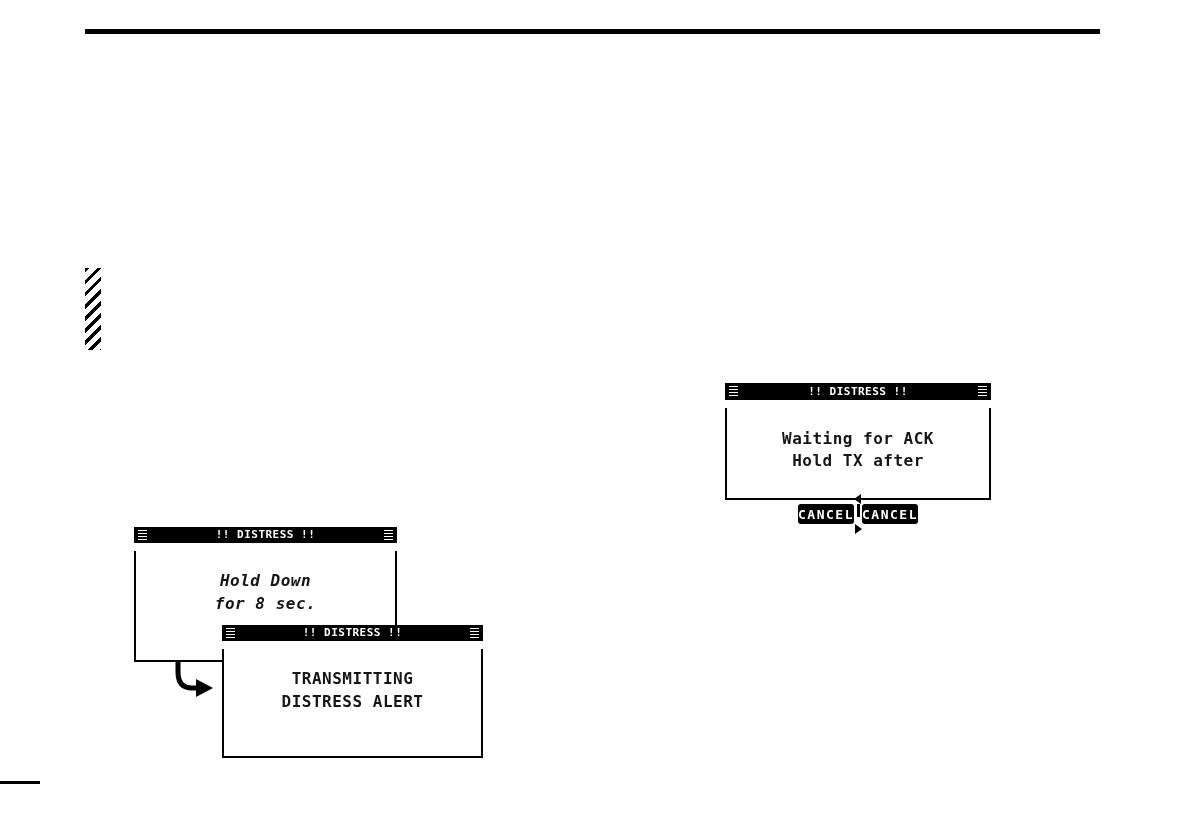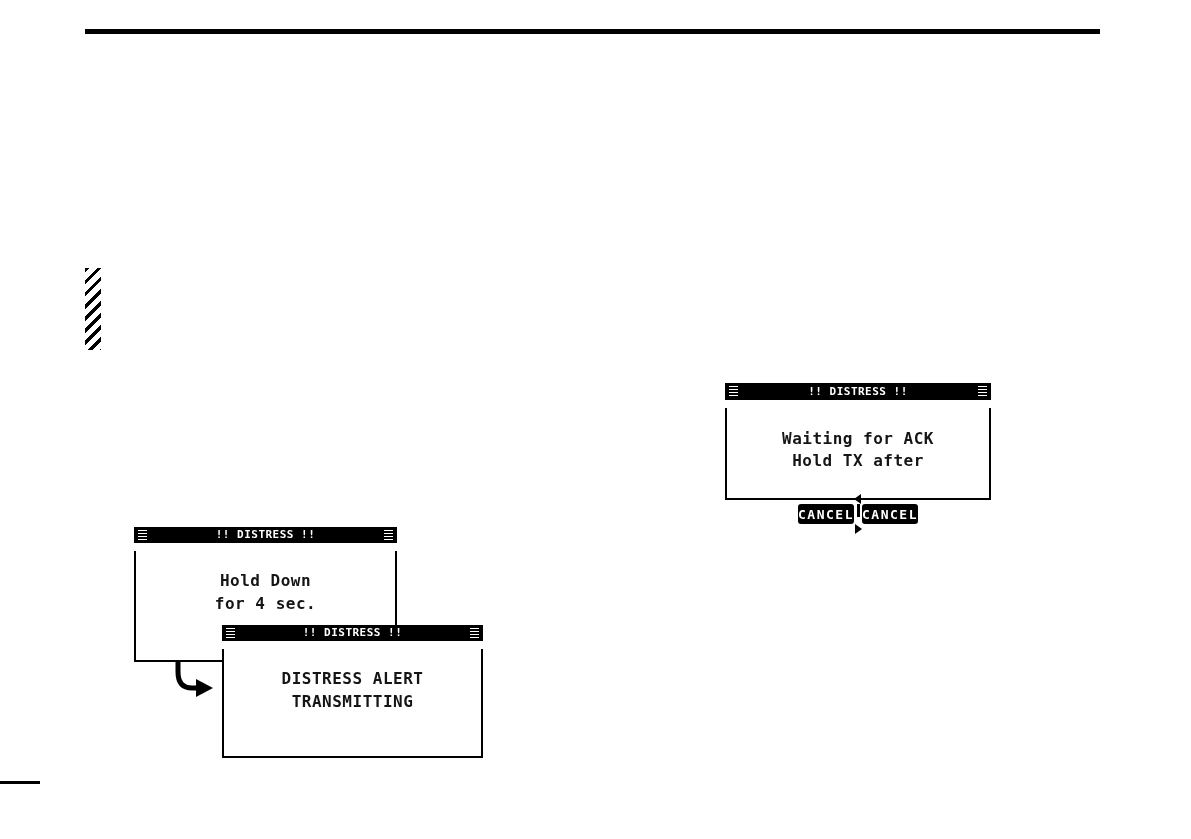--- a/index.html
+++ b/index.html
@@ -41,21 +41,21 @@
   }
 
   .lcd-body {
     border-left: 2px solid #000; border-right: 2px solid #000; border-bottom: 2px solid #000;
     background: #fff; text-align: center;
     color: #151515; font-weight: bold; font-size: 16px; letter-spacing: 0.5px;
     white-space: nowrap;
     margin-top: 8px;
   }
   .lcd-waiting  .lcd-body { height: 92px;  padding-top: 20px; line-height: 22px; }
-  .lcd-hold     .lcd-body { height: 111px; padding-top: 18px; line-height: 23px; }
+  .lcd-hold     .lcd-body { height: 111px; padding-top: 18px; line-height: 23px; font-style: italic; }
   .lcd-transmit .lcd-body { height: 109px; padding-top: 18px; line-height: 23px; }
 
   
   .softkeys {
     position: absolute; top: 111px; left: -8px; right: -8px; height: 20px;
     display: flex; align-items: center; flex-direction: column;
   }
   .tri-l { width: 0; height: 0; border-top: 5px solid transparent; border-bottom: 5px solid transparent;
            border-right: 7px solid #000; margin-right: 1px; }
   .tri-r { width: 0; height: 0; border-top: 5px solid transparent; border-bottom: 5px solid transparent;
@@ -105,33 +105,33 @@
   </div>
 
   <div class="lcd lcd-hold">
     <div class="lcd-head">
       <span class="menu-icon"></span>
       <span class="lcd-title">!! DISTRESS !!</span>
       <span class="menu-icon"></span>
     </div>
     <div class="lcd-body">
       <div>Hold Down</div>
-      <div>for 4 sec.</div>
+      <div>for 8 sec.</div>
     </div>
   </div>
 
   <div class="lcd lcd-transmit">
     <div class="lcd-head">
       <span class="menu-icon"></span>
       <span class="lcd-title">!! DISTRESS !!</span>
       <span class="menu-icon"></span>
     </div>
     <div class="lcd-body">
+      <div>TRANSMITTING</div>
       <div>DISTRESS ALERT</div>
-      <div>TRANSMITTING</div>
     </div>
   </div>
 
   <svg class="flow-arrow" width="60" height="42" viewBox="0 0 60 42">
     <path d="M16,2 L16,14 Q16,30 30,30 L36,30" fill="none" stroke="#000" stroke-width="5"></path>
     <polygon points="34,21 51,30 34,39" fill="#000"></polygon>
   </svg>
 
 </div>
 

